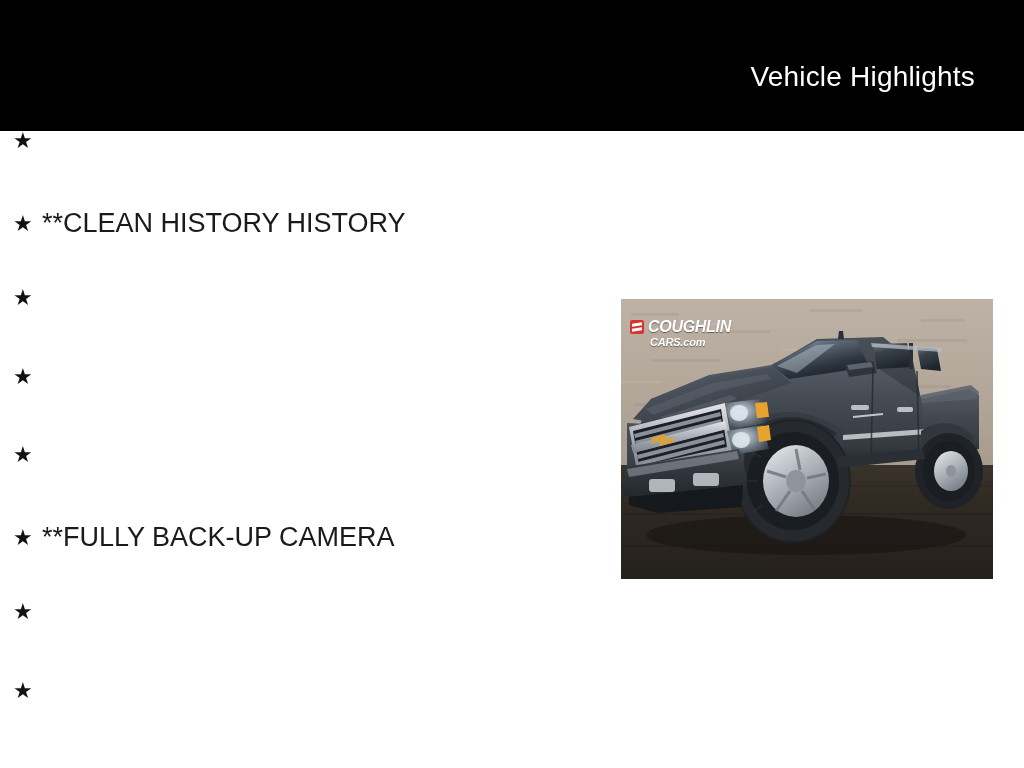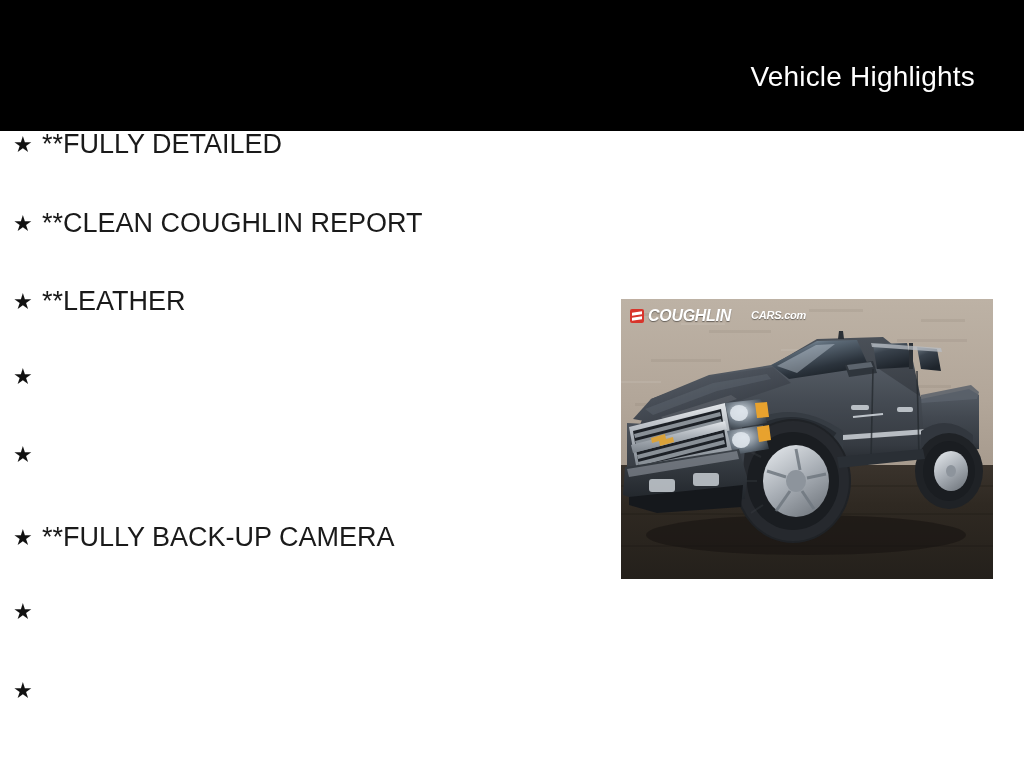--- a/index.html
+++ b/index.html
@@ -64,23 +64,23 @@
     position:absolute;
     left:621px; top:299px;
     width:372px; height:280px;
     overflow:hidden;
     background:#b5a99c;
   }
   .photo-svg { display:block; width:372px; height:280px; }
 
   .watermark {
     position:absolute;
-    left:9px; top:9px;
+    left:9px; top:20px;
     display:flex;
-    flex-direction:row;
+    flex-direction:column;
     align-items:flex-start;
     line-height:1;
     pointer-events:none;
   }
   .wm-row1 { display:flex; align-items:center; gap:4px; }
   .wm-logo {
     width:14px; height:14px;
     background:#d8342b;
     border-radius:2px;
     position:relative;
@@ -126,29 +126,27 @@
 
 <div class="page">
 
   <div class="header-banner">
     <div class="header-title">Vehicle Highlights</div>
   </div>
 
   <ul class="highlights-list">
     <li class="highlight-item">
       <span class="bullet-star">★</span>
-      <span class="highlight-text">**FULLY DETAILED</span>
-    </li>
-    <li class="highlight-item">
-      <span class="bullet-star">★</span>
-      <span class="highlight-text">**CLEAN COUGHLIN REPORT</span>
-    </li>
-    <li class="highlight-item">
-      <span class="bullet-star">★</span>
-      <span class="highlight-text">**LEATHER</span>
+    </li>
+    <li class="highlight-item">
+      <span class="bullet-star">★</span>
+      <span class="highlight-text">**CLEAN HISTORY HISTORY</span>
+    </li>
+    <li class="highlight-item">
+      <span class="bullet-star">★</span>
     </li>
     <li class="highlight-item">
       <span class="bullet-star">★</span>
     </li>
     <li class="highlight-item">
       <span class="bullet-star">★</span>
     </li>
     <li class="highlight-item">
       <span class="bullet-star">★</span>
       <span class="highlight-text">**FULLY BACK-UP CAMERA</span>

